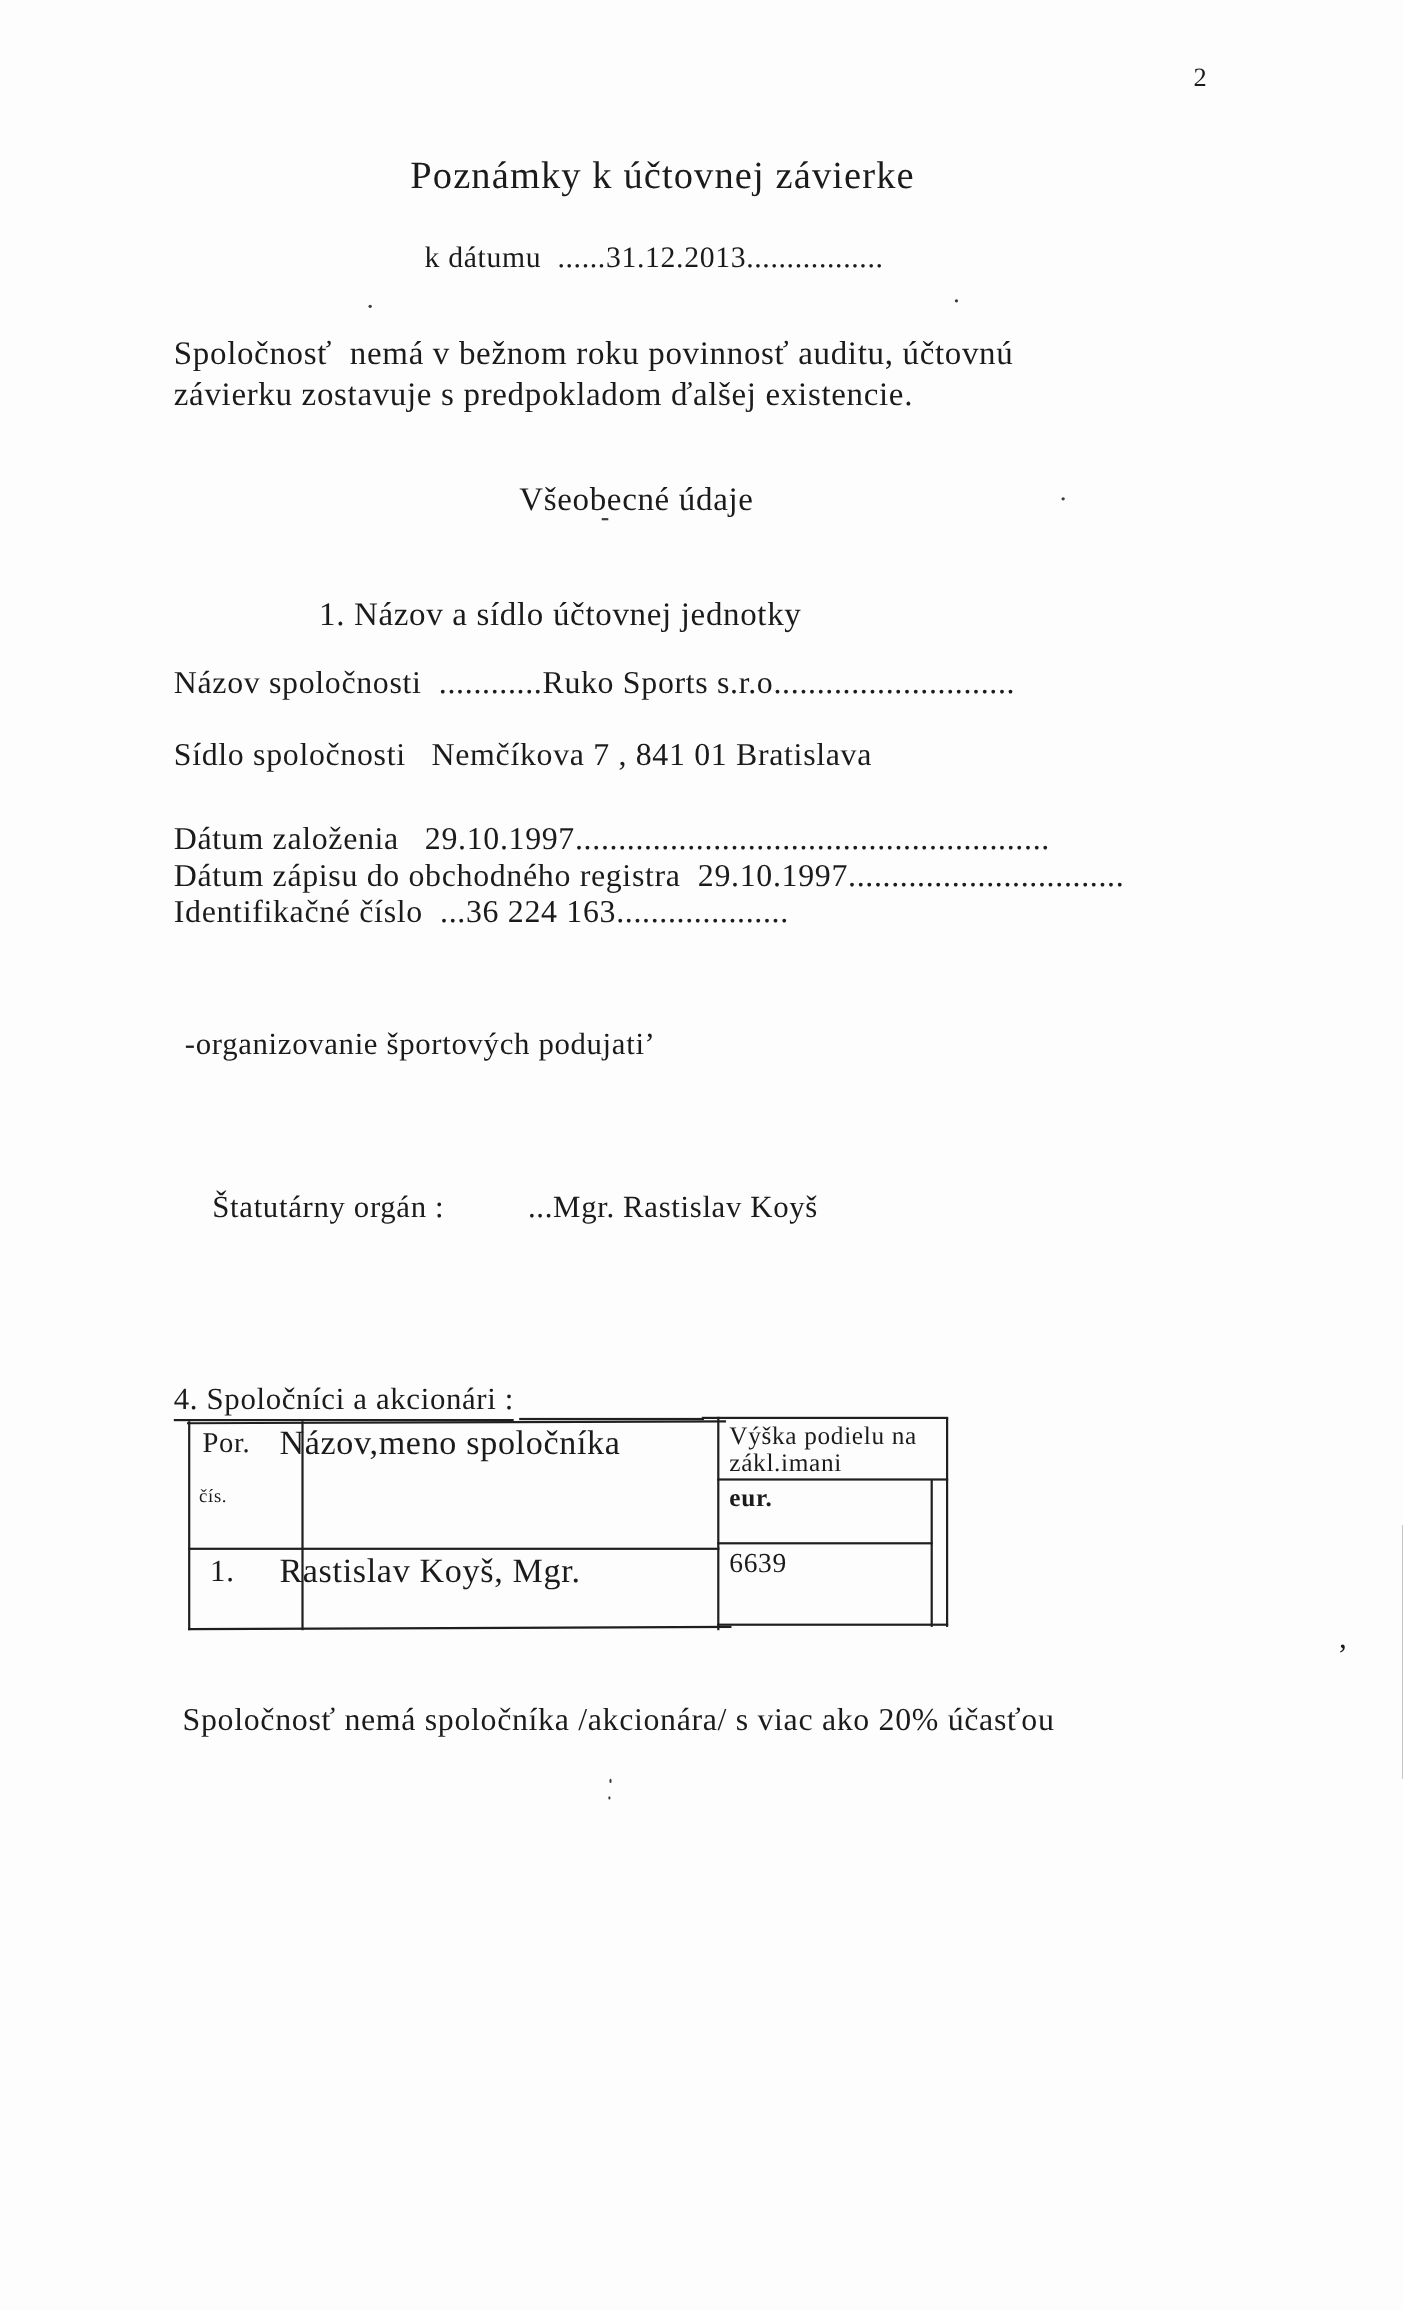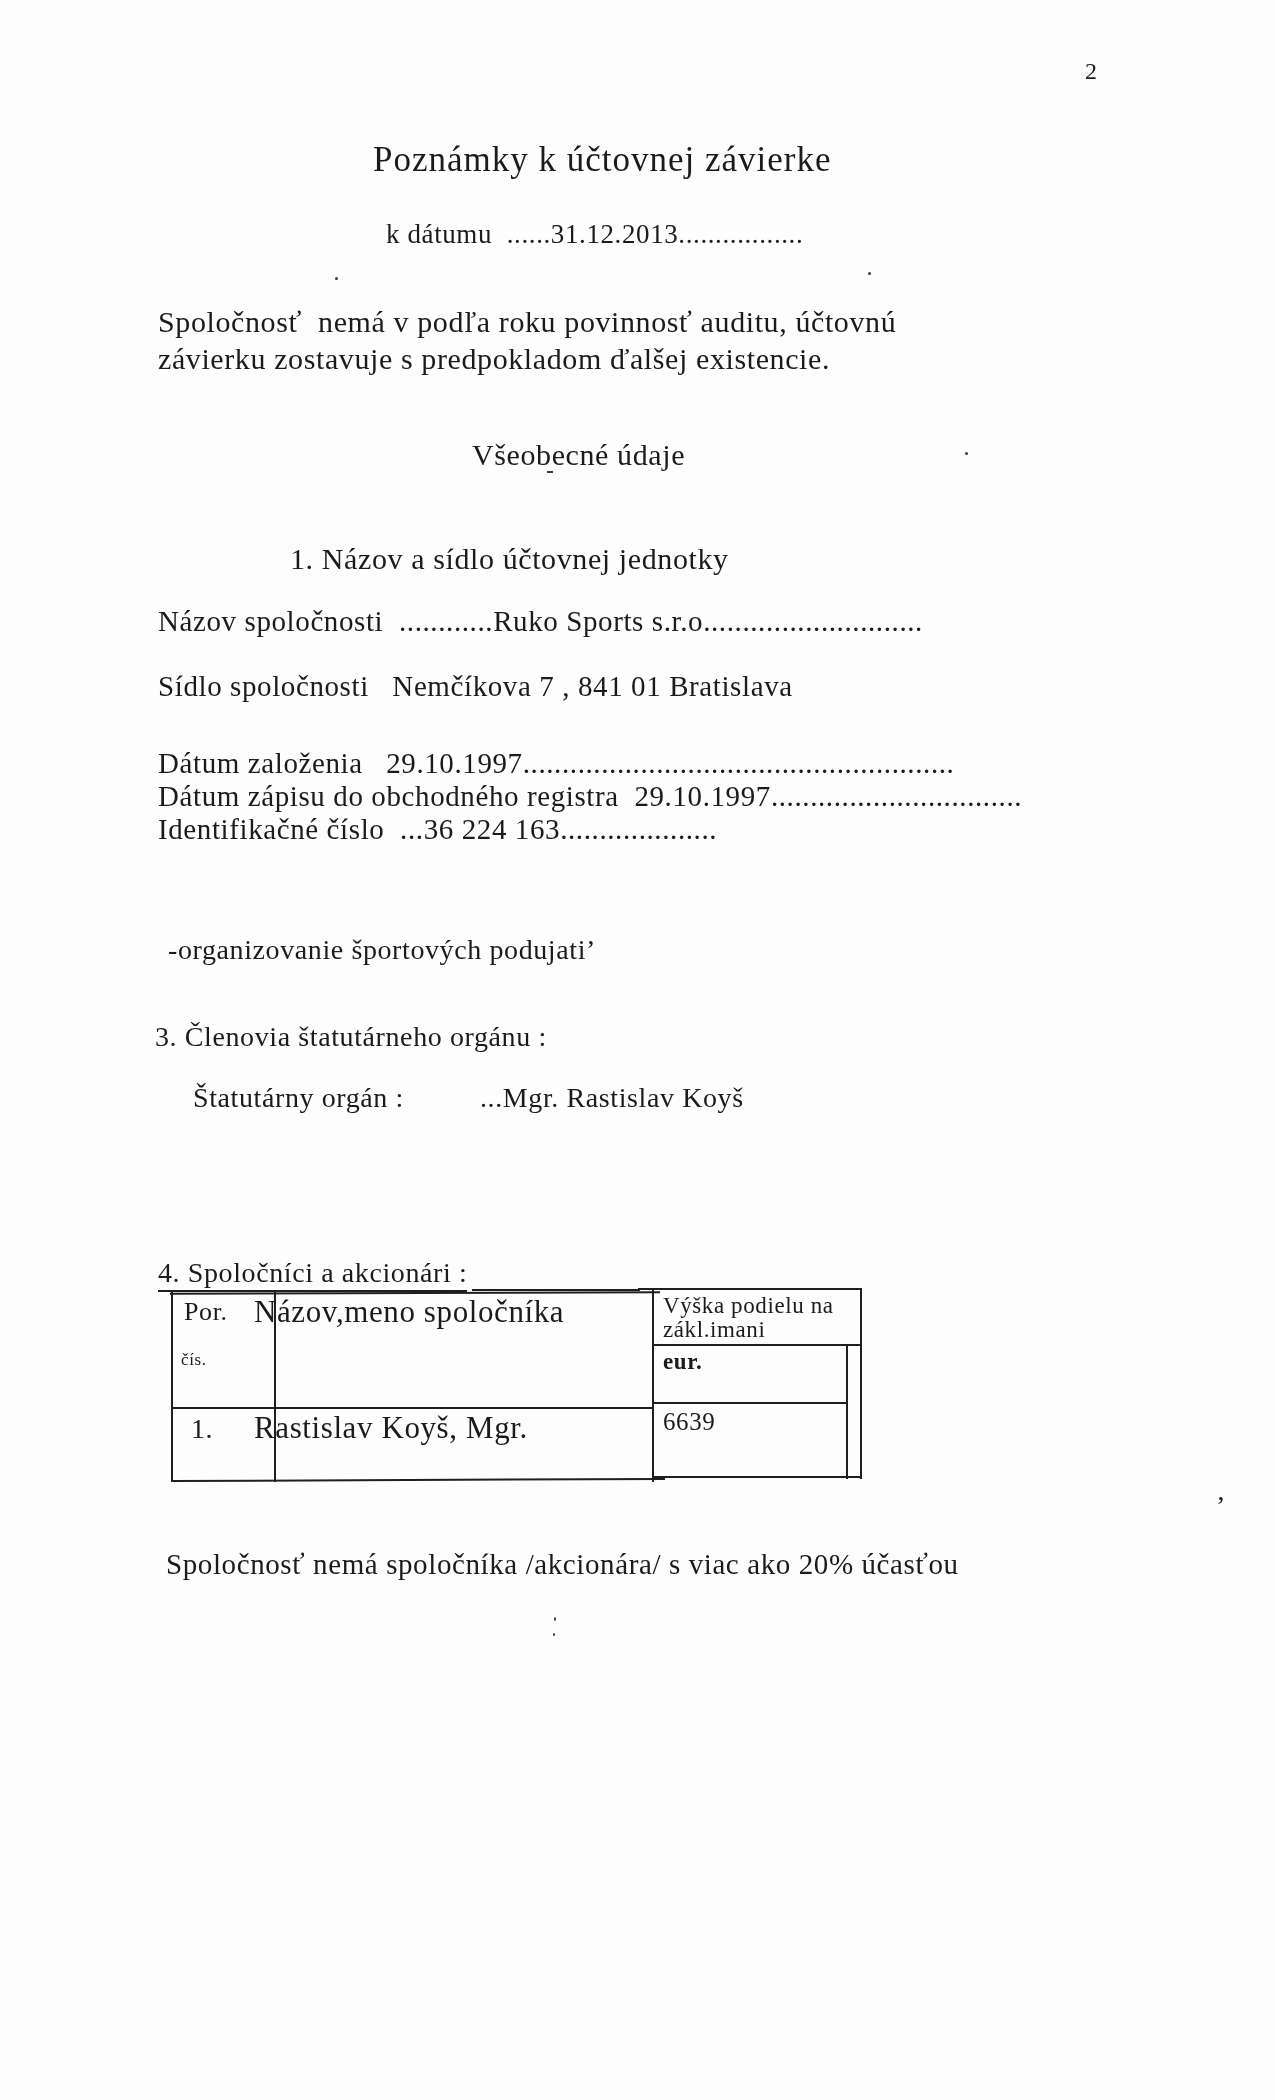--- a/index.html
+++ b/index.html
@@ -21,35 +21,34 @@
 <body>
 
 <div id="page">
 
   <div class="t" style="left:1085px;top:58px;font-size:24px;">2</div>
 
   <div class="t" style="left:373px;top:140px;font-size:35px;letter-spacing:1px;">Poznámky k účtovnej závierke</div>
 
   <div class="t" style="left:386px;top:219px;font-size:27px;">k dátumu  ......31.12.2013.................</div>
 
-  <div class="t" style="left:158px;top:305px;font-size:30px;">Spoločnosť  nemá v podľa roku povinnosť auditu, účtovnú</div>
+  <div class="t" style="left:158px;top:305px;font-size:30px;">Spoločnosť  nemá v bežnom roku povinnosť auditu, účtovnú</div>
   <div class="t" style="left:158px;top:342px;font-size:30px;">závierku zostavuje s predpokladom ďalšej existencie.</div>
 
   <div class="t" style="left:472px;top:438px;font-size:30px;">Všeobecné údaje</div>
 
   <div class="t" style="left:290px;top:542px;font-size:30px;">1. Názov a sídlo účtovnej jednotky</div>
   <div class="t" style="left:158px;top:605px;font-size:29px;">Názov spoločnosti  ............Ruko Sports s.r.o............................</div>
   <div class="t" style="left:158px;top:670px;font-size:29px;">Sídlo spoločnosti   Nemčíkova 7 , 841 01 Bratislava</div>
   <div class="t" style="left:158px;top:747px;font-size:29px;">Dátum založenia   29.10.1997.......................................................</div>
   <div class="t" style="left:158px;top:780px;font-size:29px;">Dátum zápisu do obchodného registra  29.10.1997................................</div>
   <div class="t" style="left:158px;top:813px;font-size:29px;">Identifikačné číslo  ...36 224 163....................</div>
 
   <div class="t" style="left:168px;top:934px;font-size:28px;">-organizovanie športových podujatiʼ</div>
 
-  <div class="t" style="left:155px;top:1021px;font-size:28px;">3. Členovia štatutárneho orgánu :</div>
   <div class="t" style="left:193px;top:1082px;font-size:28px;">Štatutárny orgán :</div>
   <div class="t" style="left:480px;top:1082px;font-size:28px;">...Mgr. Rastislav Koyš</div>
 
   <div class="t underlined" style="left:158px;top:1257px;font-size:28px;text-align:center;">4. Spoločníci a akcionári :</div>
   <div class="ln" style="left:472px;top:1289px;width:168px;height:2px;"></div>
 
   <div>
 
     <div class="ln" style="left:170px;top:1292px;width:490px;height:2px;transform:rotate(-0.2deg);"></div>
     <div class="ln" style="left:638px;top:1288px;width:224px;height:2px;"></div>

